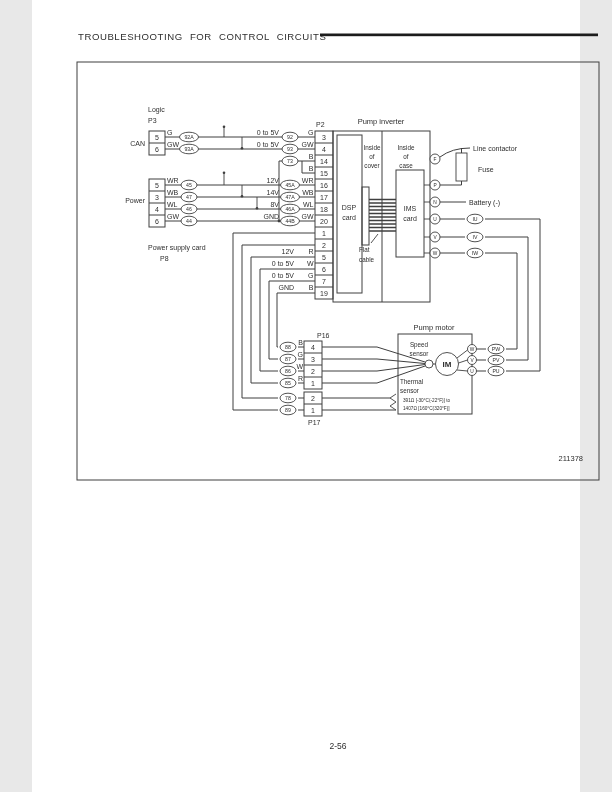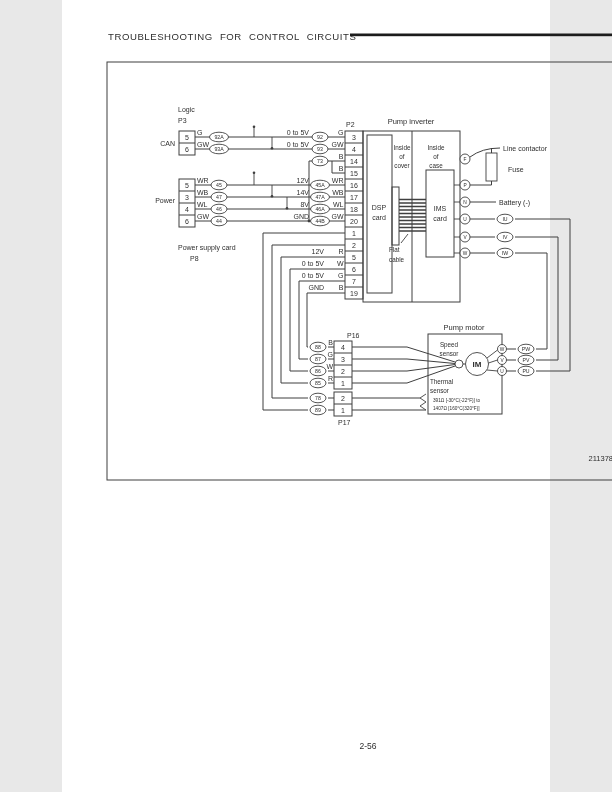--- a/index.html
+++ b/index.html
@@ -1,16 +1,16 @@
 <!DOCTYPE html>
 <html><head>
 <meta charset="utf-8">
 <style>
   html,body{margin:0;padding:0;background:#e8e8e8;}
-  .page{position:relative;width:488px;height:792px;background:#ffffff;margin:0 auto;
+  .page{position:relative;width:548px;height:792px;background:#ffffff;margin:0 auto;
         font-family:"Liberation Sans", sans-serif;}
   svg{position:absolute;left:0;top:0;}
   svg text{font-family:"Liberation Sans", sans-serif;fill:#2e2e2e;}
   .title{font-size:9.6px;letter-spacing:0.55px;word-spacing:4px;}
   .t7{font-size:7px;}
   .t65{font-size:6.3px;}
   .t52{font-size:5.2px;}
   .t48{font-size:4.8px;}
   .t46{font-size:4.7px;}
   .t75{font-size:7.5px;}

